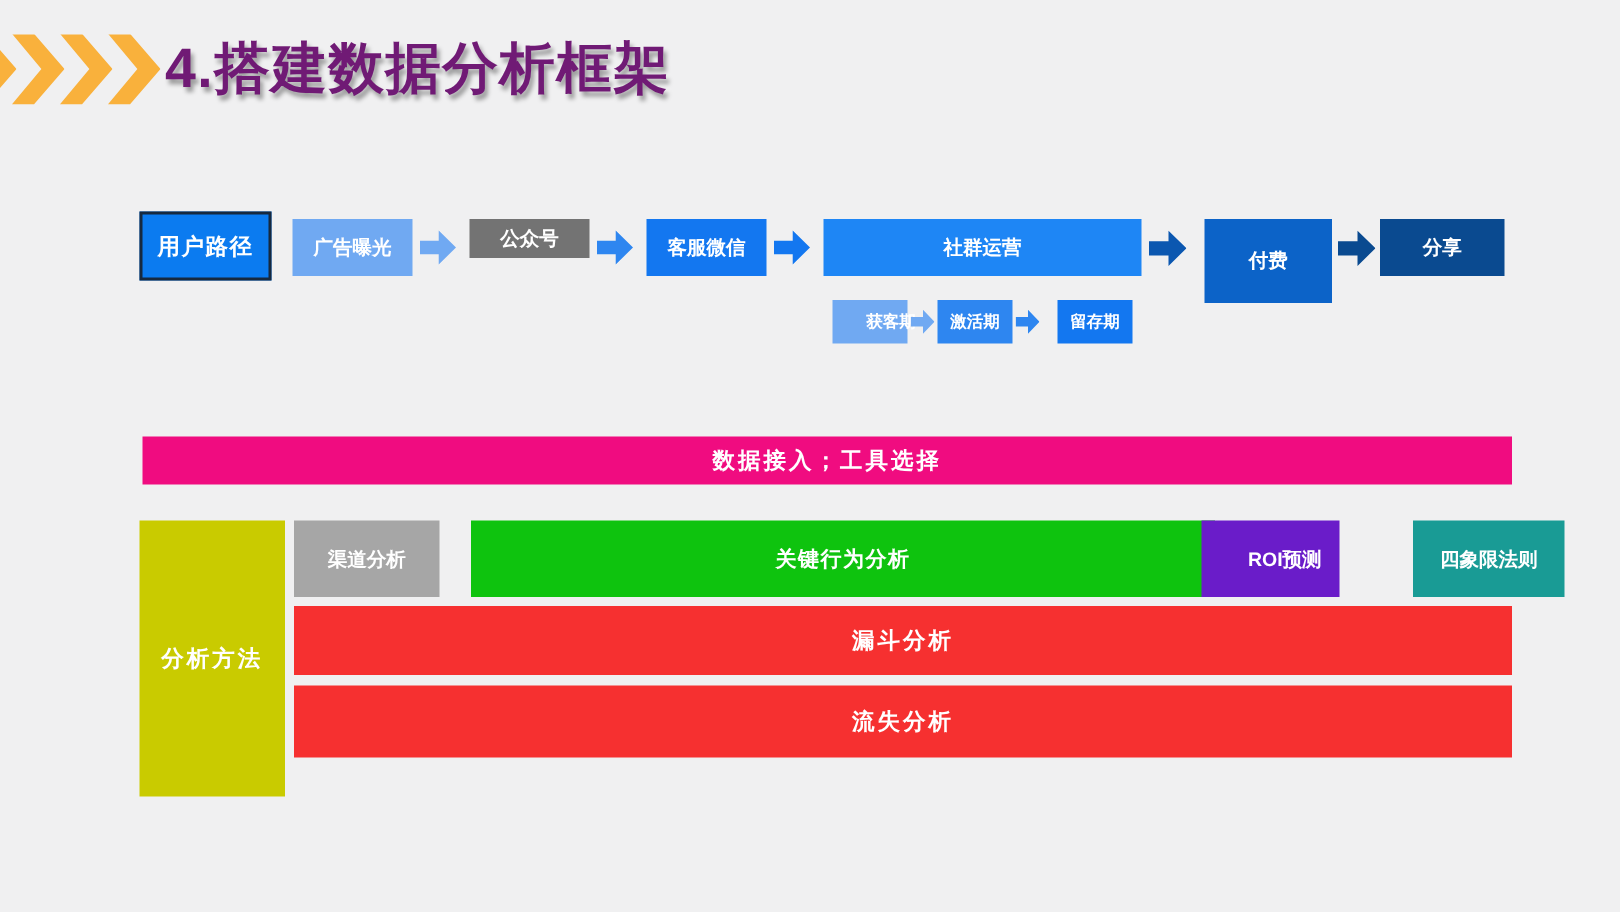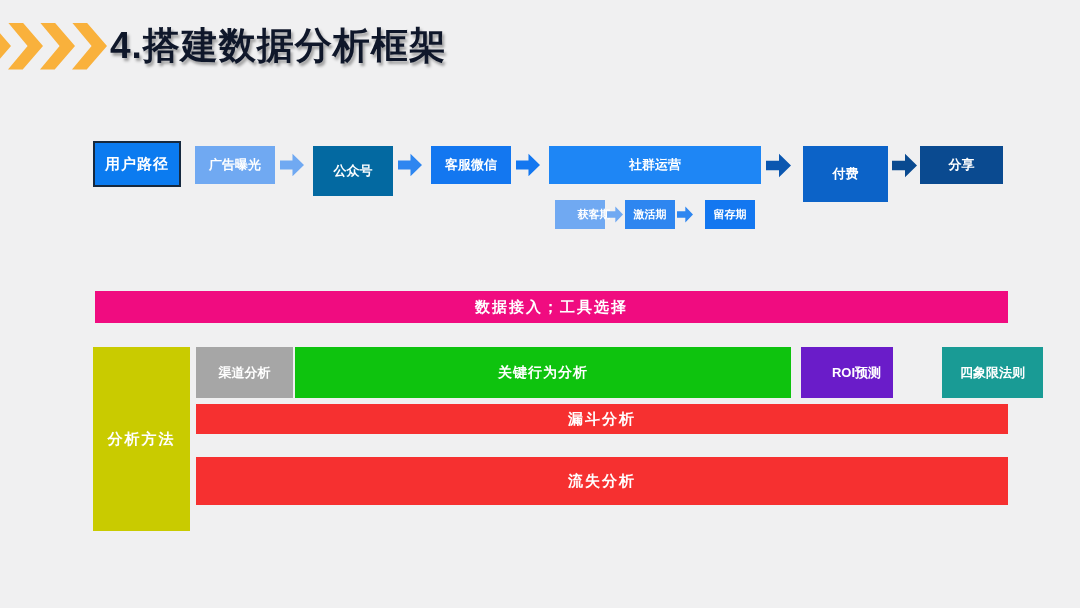--- a/index.html
+++ b/index.html
@@ -21,21 +21,21 @@
     display: flex; align-items: center;
     margin-left: -24px;
   }
   .chev {
     width: 35px; height: 47px; margin-right: -3px;
     clip-path: polygon(0 0, 42% 0, 100% 50%, 42% 100%, 0 100%, 56% 50%);
     filter: drop-shadow(1px 2px 1px rgba(0,0,0,0.25));
   }
   .title {
     margin: 0 0 0 6px;
-    font-size: 37px; font-weight: bold; color: #0f172a;
+    font-size: 37px; font-weight: bold; color: #701a75;
     letter-spacing: 1px;
     text-shadow: 2px 3px 3px rgba(0,0,0,0.35);
     white-space: nowrap;
     text-align: center;
   }
 
   
   .shape {
     position: absolute;
     display: flex; align-items: center; justify-content: center;
@@ -70,21 +70,21 @@
       <span class="chev" style="background: rgb(249, 177, 60);"></span>
     </div>
     <h1 class="title">4.搭建数据分析框架</h1>
   </div>
 
   <div class="shape user-path" style="left: 93px; top: 141px; width: 88px; height: 46px; background: rgb(11, 123, 240); border-color: rgb(22, 41, 63);">用户路径</div>
 
   <div class="shape step" style="left: 195px; top: 146px; width: 80px; height: 38px; background: rgb(112, 169, 242);">广告曝光</div>
   <span class="flow-arrow" style="left: 280px; top: 153px; width: 24px; height: 24px; background: rgb(112, 169, 242);"></span>
 
-  <div class="shape step" style="left: 313px; top: 146px; width: 80px; height: 50px; background: #0369a1;">公众号</div>
+  <div class="shape step" style="left: 313px; top: 146px; width: 80px; height: 26px; background: #737373;">公众号</div>
   <span class="flow-arrow" style="left: 398px; top: 153px; width: 24px; height: 24px; background: rgb(46, 134, 240);"></span>
 
   <div class="shape step" style="left: 431px; top: 146px; width: 80px; height: 38px; background: rgb(19, 119, 240);">客服微信</div>
   <span class="flow-arrow" style="left: 516px; top: 153px; width: 24px; height: 24px; background: rgb(19, 119, 240);"></span>
 
   <div class="shape step" style="left: 549px; top: 146px; width: 212px; height: 38px; background: rgb(30, 134, 245);">社群运营</div>
   <span class="flow-arrow" style="left: 766px; top: 153px; width: 25px; height: 25px; background: rgb(11, 87, 176);"></span>
 
   <div class="shape step" style="left: 803px; top: 146px; width: 85px; height: 56px; background: rgb(12, 99, 200);">付费</div>
   <span class="flow-arrow" style="left: 892px; top: 153px; width: 25px; height: 25px; background: rgb(10, 74, 144);"></span>
@@ -99,23 +99,23 @@
 
   <div class="shape substep" style="left: 705px; top: 200px; width: 50px; height: 29px; background: rgb(19, 119, 240);">留存期</div>
 
 
   <div class="shape bar" style="left: 95px; top: 291px; width: 913px; height: 32px; background: rgb(240, 12, 128);">数据接入；工具选择</div>
 
   <div class="shape bar" style="left: 93px; top: 347px; width: 97px; height: 184px; font-size: 15px; background: rgb(201, 203, 0);">分析方法</div>
 
   <div class="shape bar" style="left: 196px; top: 347px; width: 97px; height: 51px; font-size: 13px; letter-spacing: 0px; background: rgb(166, 166, 166);">渠道分析</div>
 
-  <div class="shape bar" style="left: 295px; top: 347px; width: 496px; height: 51px; font-size: 14px; letter-spacing: 1px; background: rgb(14, 195, 14);">关键行为分析</div>
+  <div class="shape bar" style="left: 314px; top: 347px; width: 496px; height: 51px; font-size: 14px; letter-spacing: 1px; background: rgb(14, 195, 14);">关键行为分析</div>
 
   <div class="shape bar" style="left: 801px; top: 347px; width: 92px; height: 51px; font-size: 13px; letter-spacing: 0px; background: rgb(106, 28, 201); padding-left: 19px;">ROI预测</div>
 
   <div class="shape bar" style="left: 906px; top: 347px; width: 101px; height: 51px; font-size: 13px; letter-spacing: 0px; background: rgb(25, 155, 149); margin-left: 36px;">四象限法则</div>
 
-  <div class="shape bar" style="left: 196px; top: 404px; width: 812px; height: 30px; background: rgb(246, 48, 48);">漏斗分析</div>
+  <div class="shape bar" style="left: 196px; top: 404px; width: 812px; height: 46px; background: rgb(246, 48, 48);">漏斗分析</div>
 
   <div class="shape bar" style="left: 196px; top: 457px; width: 812px; height: 48px; background: rgb(246, 48, 48);">流失分析</div>
 
 </div>
 
 </body></html>

